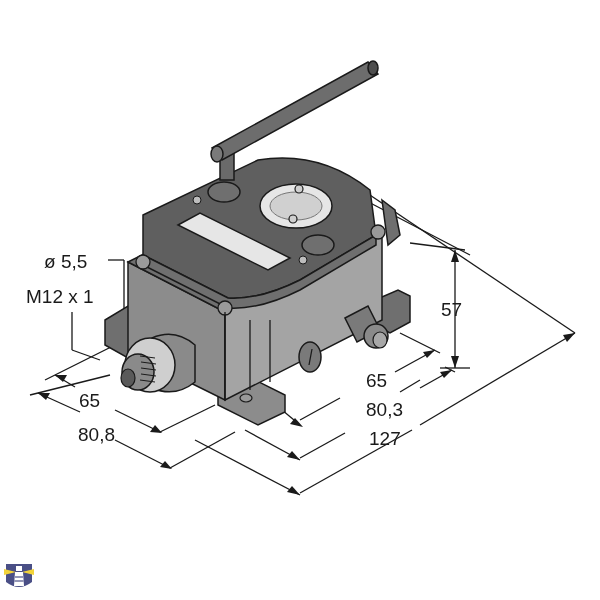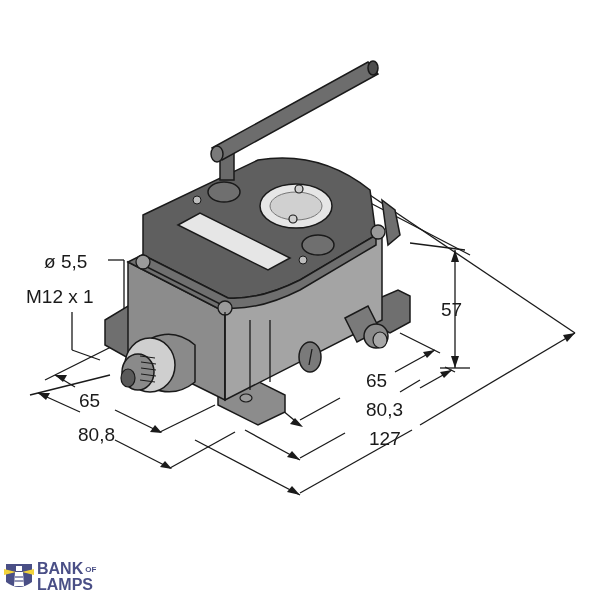--- a/index.html
+++ b/index.html
@@ -161,20 +161,13 @@
 <div class="logo">
   <svg class="logo-icon" viewBox="0 0 30 32">
     <path d="M2,4 L28,4 L28,22 Q15,32 2,22 Z" fill="#4a4f86"></path>
     <polygon points="0,9 12,12 0,15" fill="#f2d33a"></polygon>
     <polygon points="30,9 18,12 30,15" fill="#f2d33a"></polygon>
     <rect x="12" y="6" width="6" height="5" fill="#ffffff"></rect>
     <path d="M11,12 L19,12 L20,26 L10,26 Z" fill="#ffffff"></path>
     <line x1="11" y1="17" x2="19" y2="17" stroke="#4a4f86" stroke-width="1.2"></line>
     <line x1="10.5" y1="21" x2="19.5" y2="21" stroke="#4a4f86" stroke-width="1.2"></line>
   </svg>
-  <div class="logo-text">
-    <div class="logo-line1">
-        <span>BANK</span>
-        <span class="logo-of">OF</span>
-      </div>
-    <div class="logo-line2">LAMPS</div>
-  </div>
 </div>
 
 </body></html>

